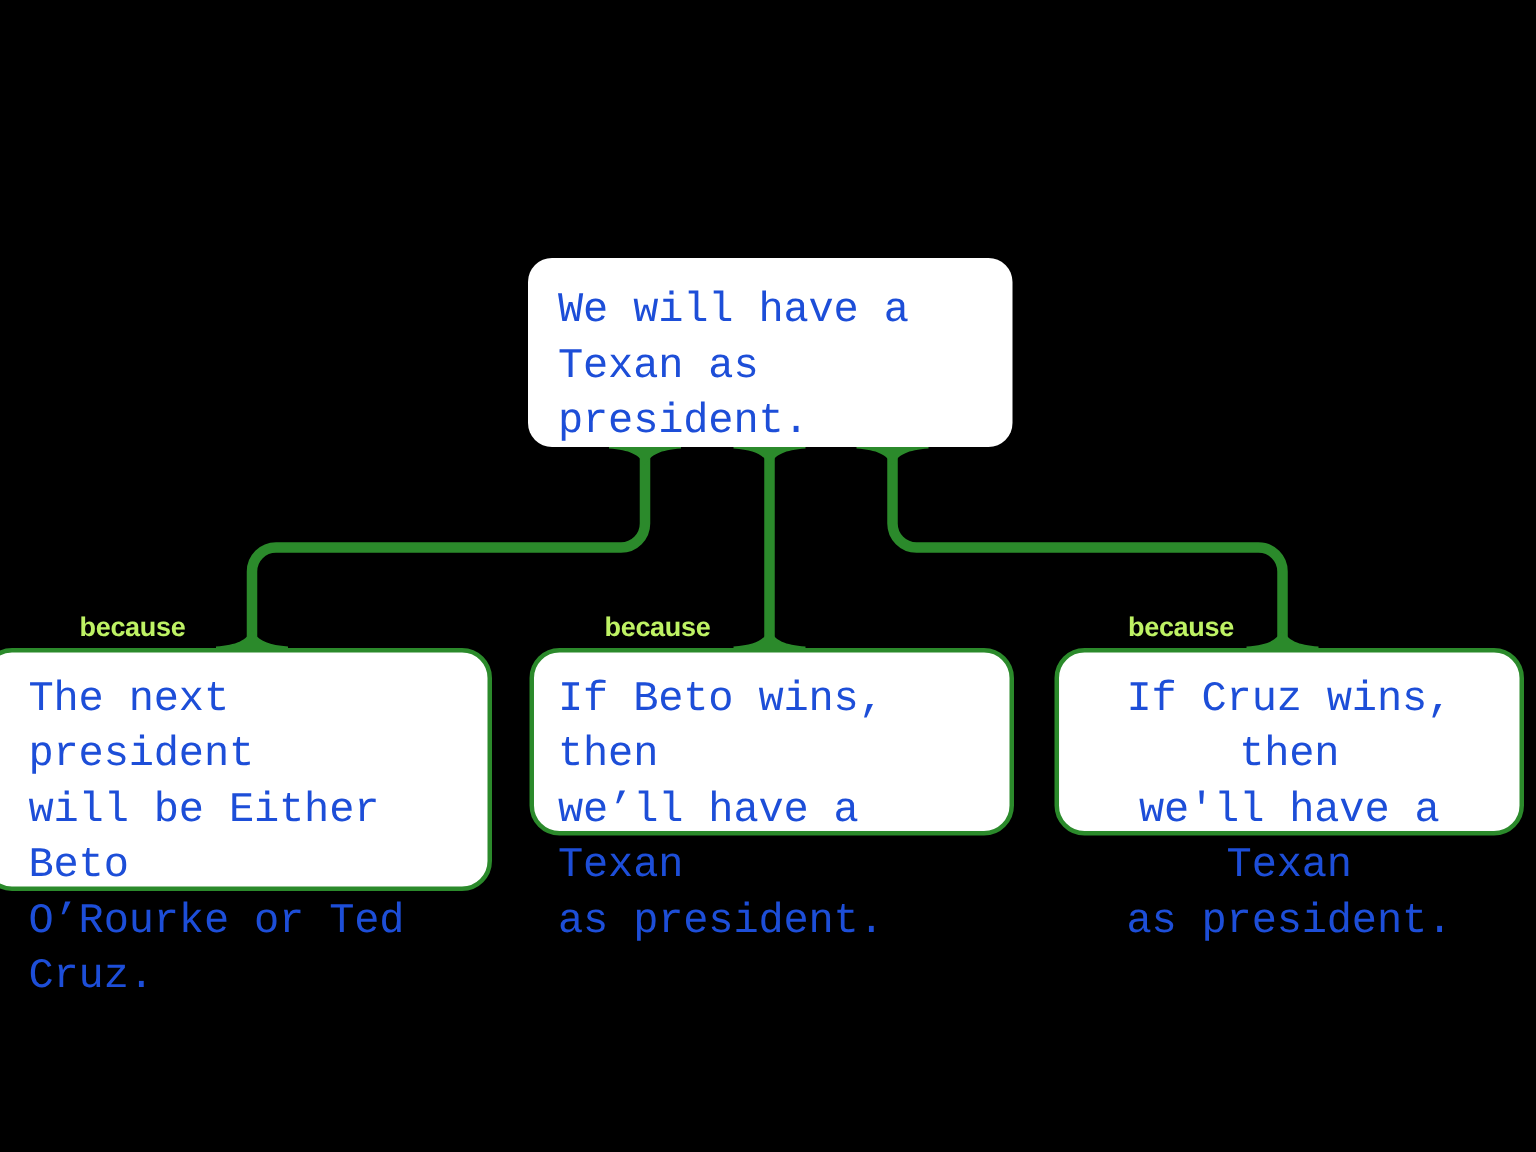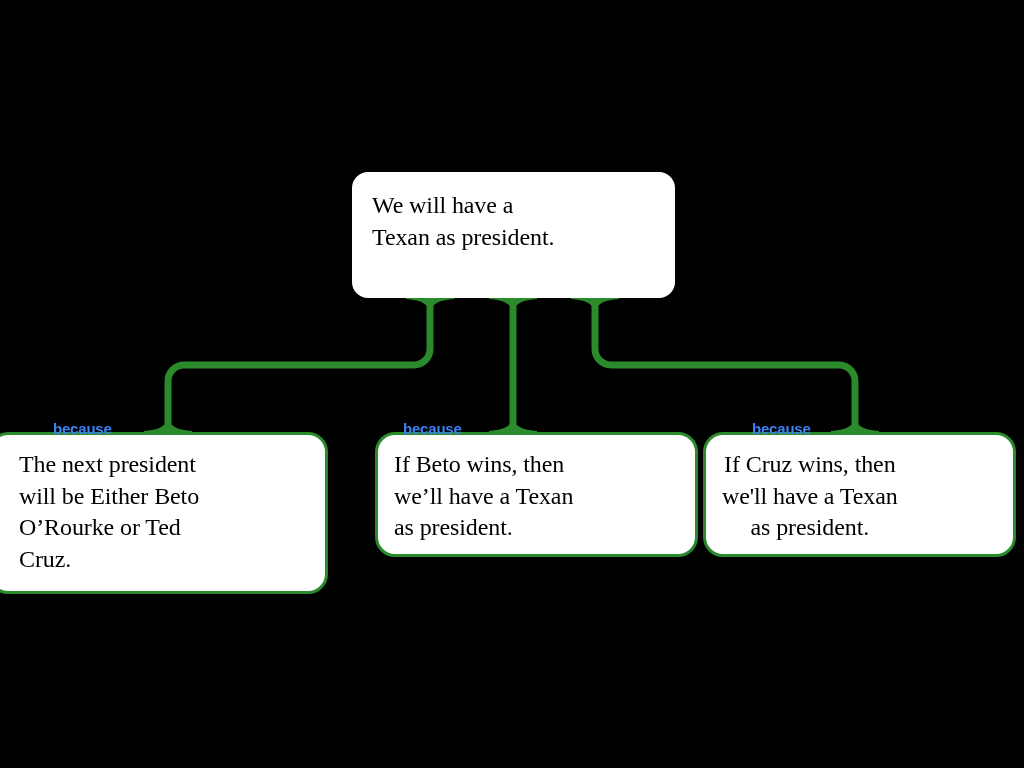--- a/index.html
+++ b/index.html
@@ -37,26 +37,26 @@
     position: absolute;
     box-sizing: border-box;
     background: #ffffff;
     border-radius: 18px;
     display: flex;
     align-items: flex-start;
   }
 
   .node .node-text {
     display: block;
-    color: #000000;
-    font-size: 24px;
+    color: #1d4ed8;
+    font-size: 28px;
     line-height: 1.32;
     letter-spacing: -0.1px;
     white-space: pre-line;
-    font-family: Liberation Serif, serif;
+    font-family: Liberation Mono, monospace;
   }
 
   
   #node-root {
     left: 352px;
     top: 172px;
     width: 323px;
     height: 126px;
     border-radius: 16px;
     border: none;
@@ -76,42 +76,40 @@
     height: 162px;
     padding: 14px 16px 0 28px;
   }
 
   #node-premise-2 {
     left: 353px;
     top: 432px;
     width: 323px;
     height: 125px;
     padding: 14px 16px 0 16px;
-    margin-left: 22px;
   }
 
   #node-premise-3 {
     left: 703px;
     top: 432px;
     width: 313px;
     height: 125px;
     padding: 14px 16px 0 16px;
     text-align: center;
   }
 
   .edge-label {
     position: absolute;
-    color: #3b82f6;
+    color: #bef264;
     font-family: "Liberation Sans", sans-serif;
-    font-size: 15px;
+    font-size: 18px;
     font-weight: bold;
     letter-spacing: -0.2px;
     line-height: 1;
     white-space: nowrap;
-    margin-top: 12px;
   }
 
   #edge-label-1 { left: 53px;  top: 409px; }
   #edge-label-2 { left: 403px; top: 409px; }
   #edge-label-3 { left: 752px; top: 409px; }
 </style>
 </head>
 <body>
 
 <div id="canvas">

